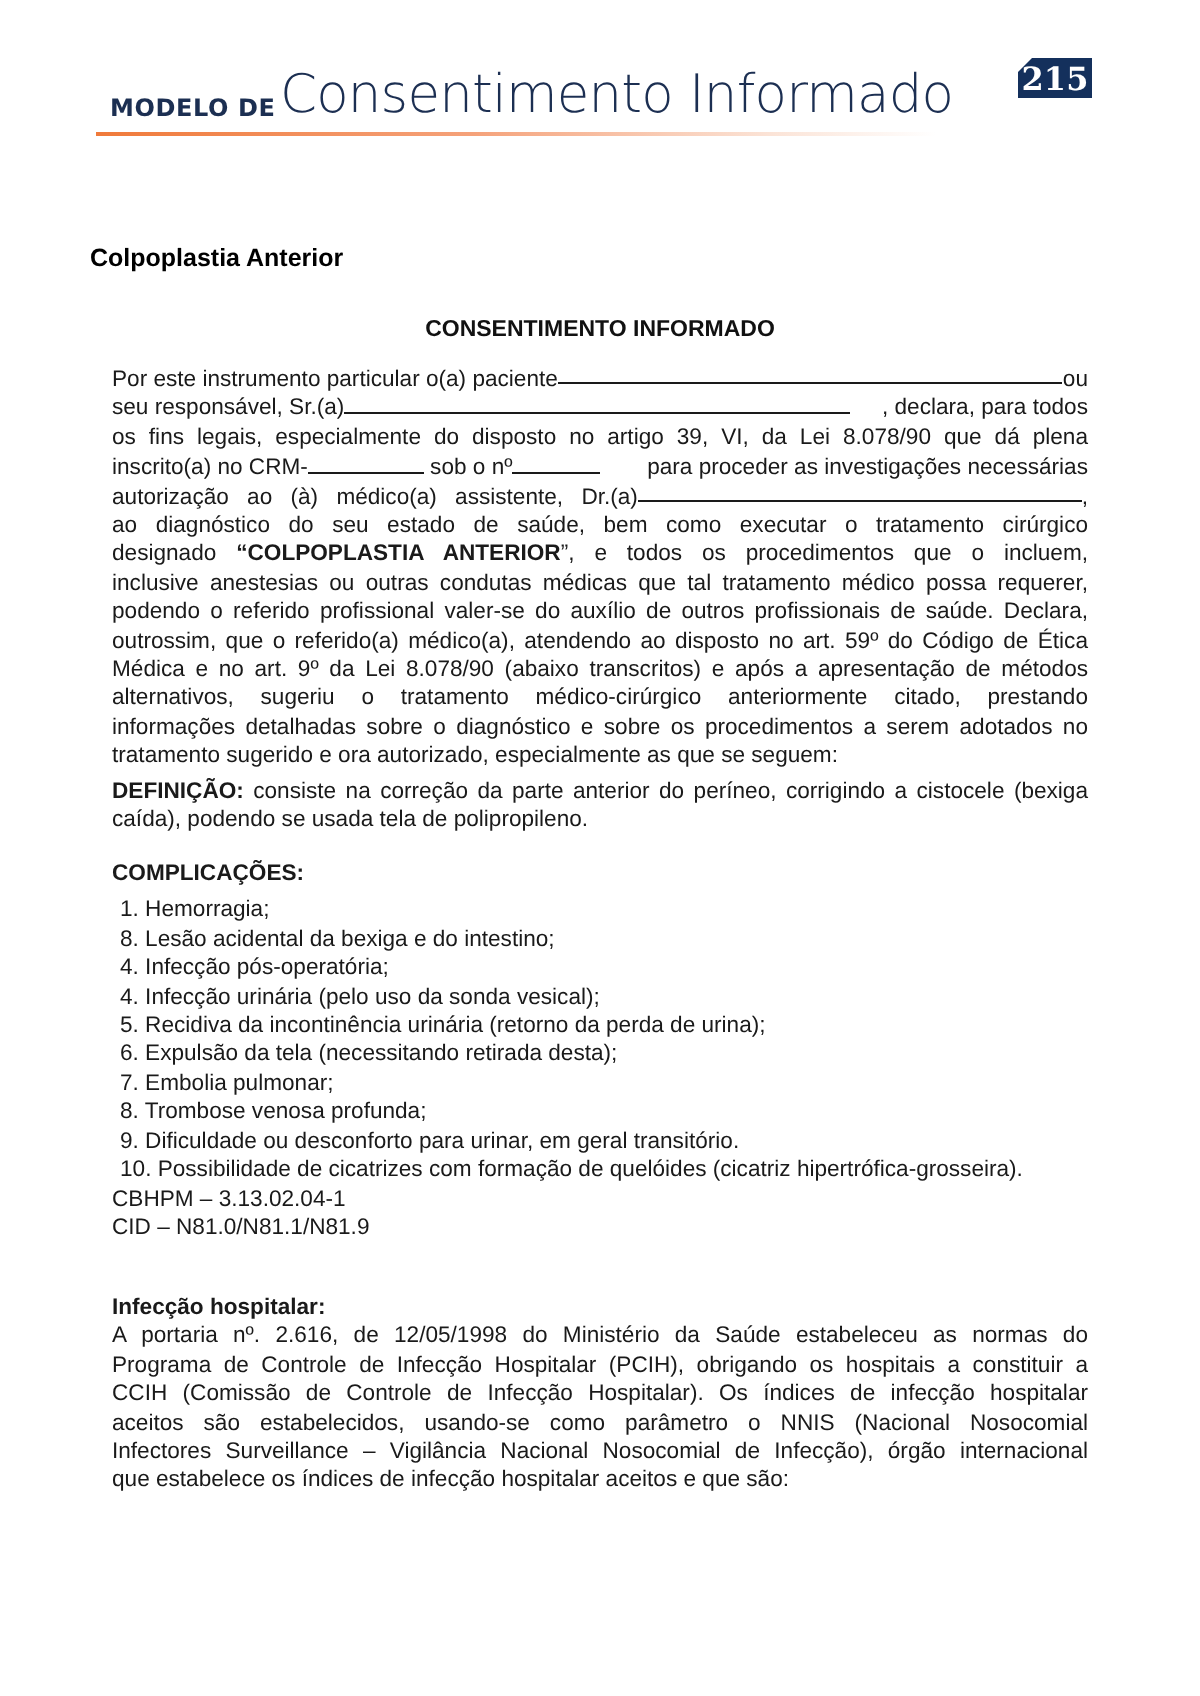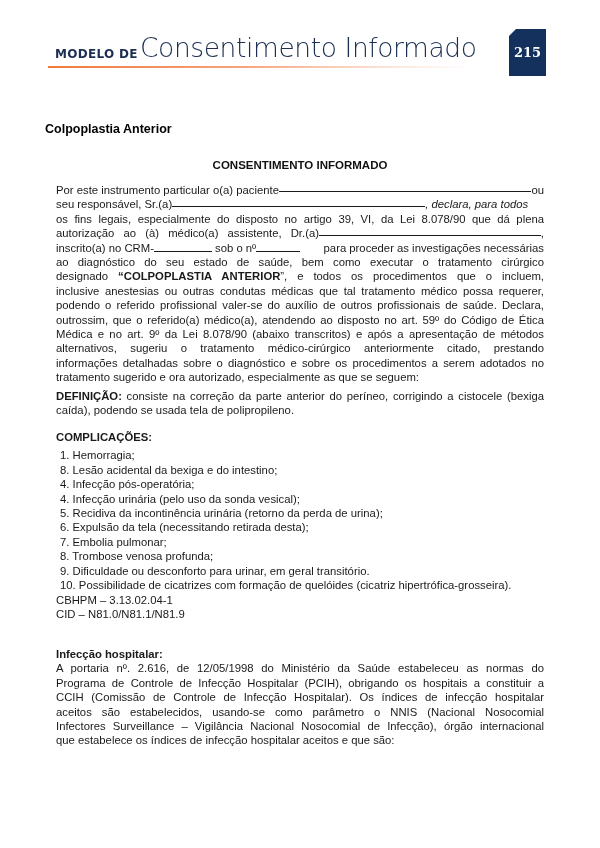--- a/index.html
+++ b/index.html
@@ -49,30 +49,30 @@
       top: 36px;
       width: 420px;
       height: 1.5px;
       background: linear-gradient(to right, #f07a3a 0%, #f5a27a 45%, #fbe3d6 80%, #ffffff 100%);
     }
     .page-badge {
       position: absolute;
       left: 509px;
       top: 29px;
       width: 37px;
-      height: 47px;
+      height: 20px;
       background: #14305c;
       color: #ffffff;
       clip-path: polygon(7px 0, 100% 0, 100% 100%, 0 100%, 0 7px);
       display: flex;
       align-items: center;
       justify-content: center;
       font-family: "DejaVu Serif", serif;
       font-weight: bold;
-      font-size: 13px;
+      font-size: 16px;
     }
     .procedure-title {
       position: absolute;
       left: 45px;
       top: 122px;
       font-weight: bold;
       font-size: 12.5px;
       color: #000000;
     }
     .doc-title {
@@ -155,34 +155,34 @@
 
 <div class="body-text" style="top:183px;">
   <div class="flex-line">
     <span>Por este instrumento particular o(a) paciente</span>
     <span class="grow"></span>
     <span>ou</span>
   </div>
   <div class="flex-line">
     <span>seu responsável, Sr.(a)</span>
     <span class="grow" style="flex: 0 0 253px;"></span>
-    <span style="flex:1; font-style:italic;">, declara, para todos</span>
+    <span style="flex:1; text-align:right;">, declara, para todos</span>
   </div>
   <span class="jline">os fins legais, especialmente do disposto no artigo 39, VI, da Lei 8.078/90 que dá plena</span>
-  <div class="flex-line">
-    <span style="word-spacing:6px;">autorização ao (à) médico(a) assistente, Dr.(a)</span>
-    <span class="grow"></span>
-    <span>,</span>
-  </div>
   <div class="flex-line">
     <span>inscrito(a) no CRM-</span>
     <span class="blank" style="width:58px;"></span>
     <span style="white-space:pre;"> sob o nº</span>
     <span class="blank" style="width:44px;"></span>
     <span style="flex:1; text-align:right;">para proceder as investigações necessárias</span>
+  </div>
+  <div class="flex-line">
+    <span style="word-spacing:6px;">autorização ao (à) médico(a) assistente, Dr.(a)</span>
+    <span class="grow"></span>
+    <span>,</span>
   </div>
   <span class="jline">ao diagnóstico do seu estado de saúde, bem como executar o tratamento cirúrgico</span>
   <span class="jline"><span>designado </span><b>“COLPOPLASTIA ANTERIOR</b><span>”, e todos os procedimentos que o incluem,</span></span>
   <span class="jline">inclusive anestesias ou outras condutas médicas que tal tratamento médico possa requerer,</span>
   <span class="jline">podendo o referido profissional valer-se do auxílio de outros profissionais de saúde. Declara,</span>
   <span class="jline">outrossim, que o referido(a) médico(a), atendendo ao disposto no art. 59º do Código de Ética</span>
   <span class="jline">Médica e no art. 9º da Lei 8.078/90 (abaixo transcritos) e após a apresentação de métodos</span>
   <span class="jline">alternativos, sugeriu o tratamento médico-cirúrgico anteriormente citado, prestando</span>
   <span class="jline">informações detalhadas sobre o diagnóstico e sobre os procedimentos a serem adotados no</span>
   <span class="line">tratamento sugerido e ora autorizado, especialmente as que se seguem:</span>

